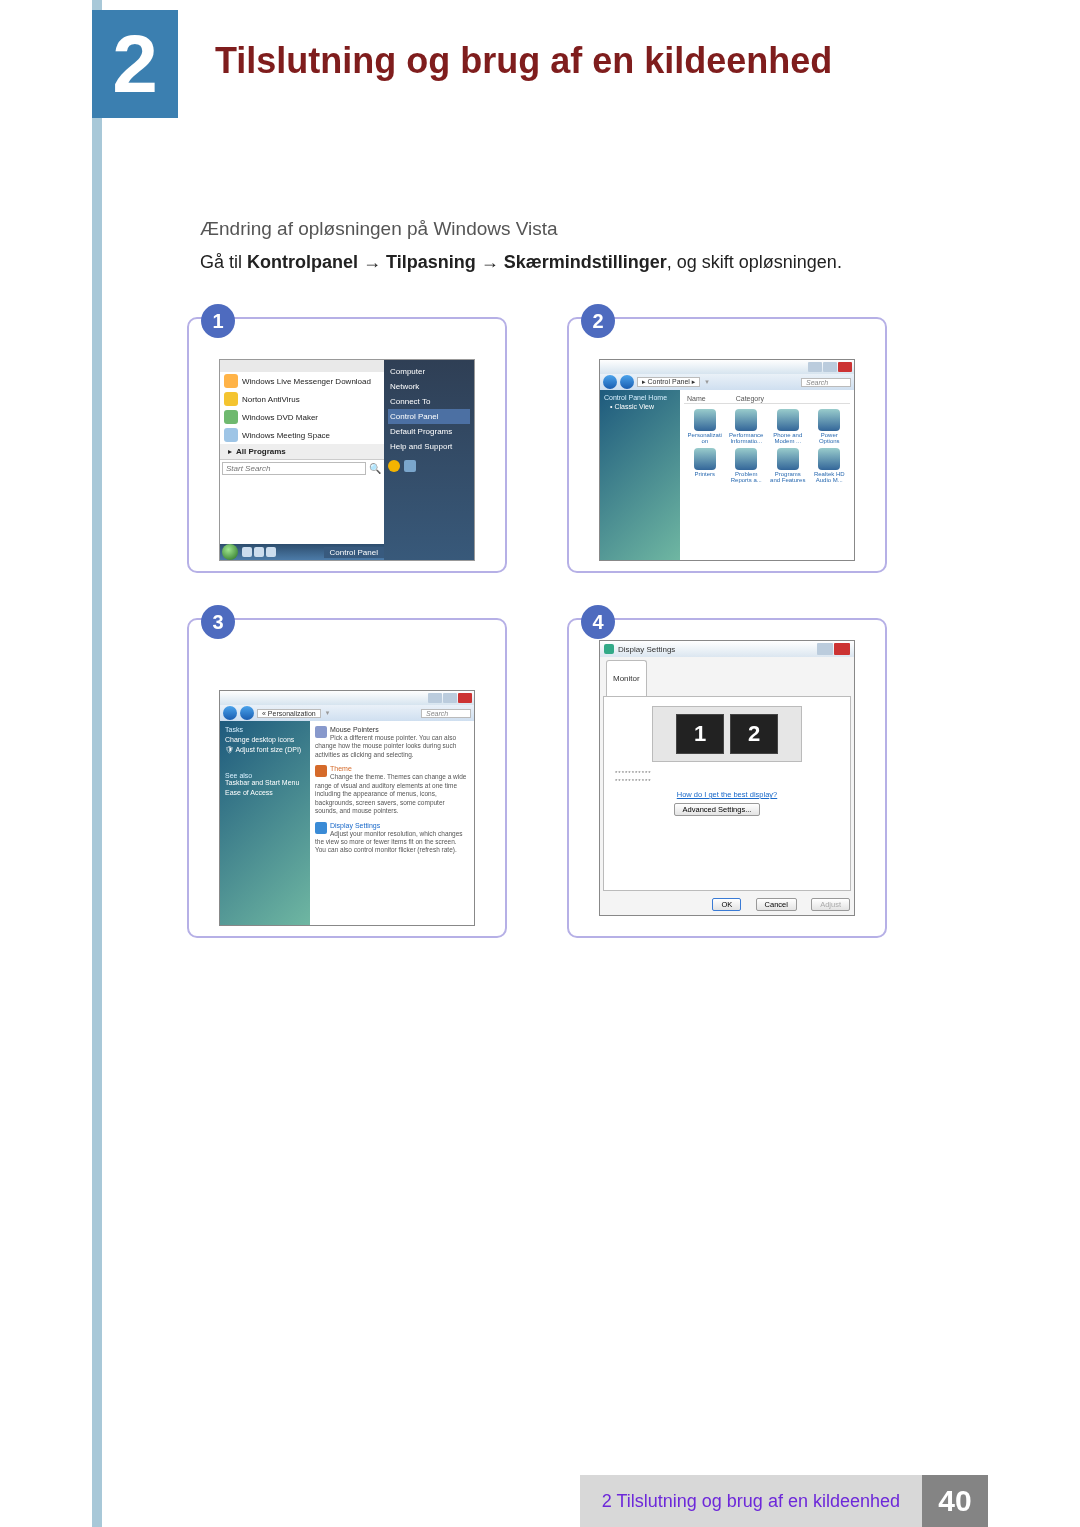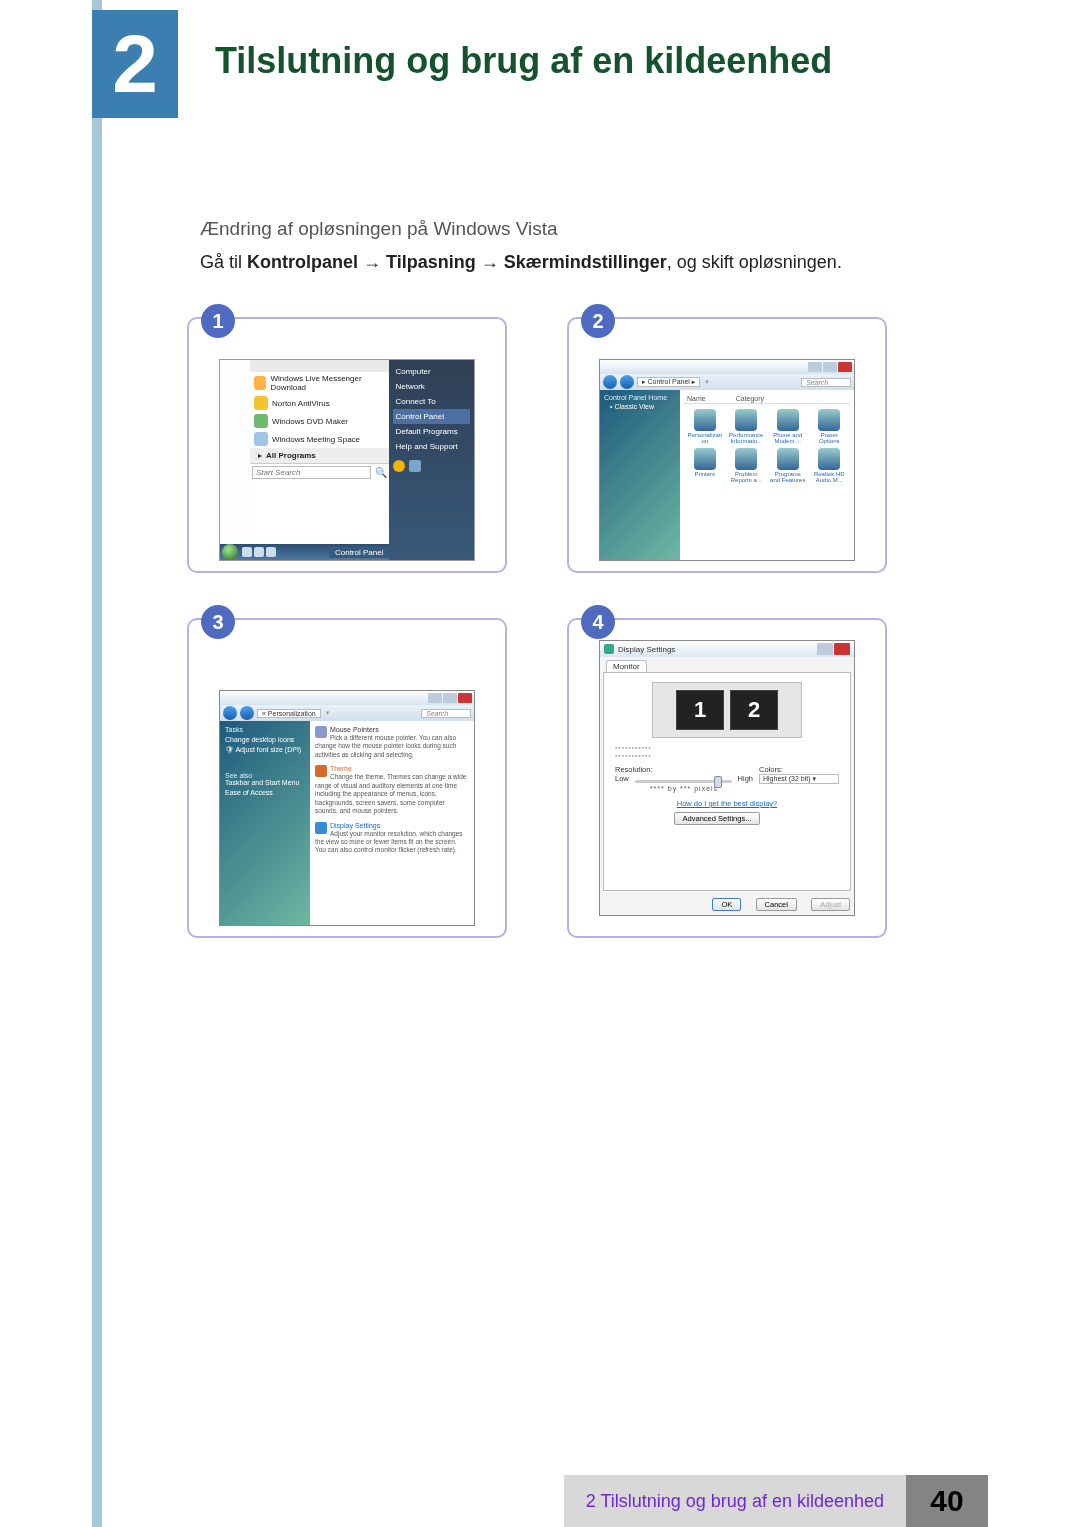--- a/index.html
+++ b/index.html
@@ -32,21 +32,21 @@
     text-align: center;
     line-height: 108px;
     z-index: 2;
   }
   .chapter-title {
     position: absolute;
     left: 215px;
     top: 40px;
     font-size: 36px;
     font-weight: bold;
-    color: #14532d;
+    color: #7f1d1d;
   }
   .section-heading {
     position: absolute;
     left: 200px;
     top: 218px;
     font-size: 19px;
     color: #555;
   }
   .body-text {
     position: absolute;
@@ -156,21 +156,21 @@
   .s3-sec .ic2{float:left;width:12px;height:12px;background:#89c;margin-right:3px;border-radius:2px;}
 
   
   .s4 { border:1px solid #888; background:#f4f4f4; display:flex;flex-direction:column; }
   .s4-title{height:16px;background:linear-gradient(#fff,#dbe6f0);display:flex;align-items:center;padding:0 4px;}
   .s4-title .ic{width:10px;height:10px;background:#3a8;margin-right:4px;border-radius:2px;}
   .s4-title .t{font-size:8px;color:#333;}
   .s4-title .btns{margin-left:auto;display:flex;gap:1px;}
   .s4-title .wb{width:16px;height:12px;background:#c33;border-radius:1px;}
   .s4-tab{padding:3px 6px 0;font-size:8px;}
-  .s4-tab span{display:inline-block;border:1px solid #bbb;border-bottom:0;background:#fff;padding:1px 6px;border-radius:3px 3px 0 0;}
+  .s4-tab span{display:inline-block;border:1px solid #bbb;border-bottom:0;background:#fff;padding:13px 6px;border-radius:3px 3px 0 0;}
   .s4-body{flex:1;margin:0 3px 3px;border:1px solid #bbb;background:#fff;padding:5px;}
   .s4-mon{width:150px;height:56px;margin:4px auto 8px;background:#e6e6e6;border:1px solid #bbb;display:flex;align-items:center;justify-content:center;gap:6px;}
   .s4-mon .m{background:#222;color:#fff;font-weight:bold;font-size:22px;width:48px;height:40px;display:flex;align-items:center;justify-content:center;border:1px solid #444;}
   .s4-stars{font-size:6px;color:#777;margin:2px 6px;letter-spacing:1px;}
   .s4-row{display:flex;justify-content:space-between;padding:3px 6px;font-size:7.5px;}
   .s4-slider{flex:1;margin:0 6px;}
   .s4-slider .tr{height:3px;background:#ccc;border-radius:2px;position:relative;margin-top:5px;}
   .s4-slider .th{position:absolute;right:10px;top:-4px;width:8px;height:12px;background:#cde;border:1px solid #889;border-radius:2px;}
   .s4-sel{border:1px solid #bbb;padding:0 3px;font-size:7px;background:#fff;}
   .s4-px{text-align:center;font-size:7px;color:#555;margin-top:2px;letter-spacing:1px;}
@@ -196,24 +196,24 @@
   .footer-label {
     background: #d8d8d8;
     color: #6d28d9;
     font-size: 18px;
     padding: 0 22px;
     display: flex;
     align-items: center;
   }
   .footer-page {
     background: #848484;
-    color: #000000;
+    color: #ffffff;
     font-size: 30px;
     font-weight: bold;
-    width: 82px;
+    width: 66px;
     display: flex;
     align-items: center;
     justify-content: center;
   }
   .footer-accent { width: 92px; background: transparent; }
 </style>
 </head>
 <body>
 
 <div class="left-accent"></div>
@@ -226,21 +226,21 @@
 <div class="body-text">
   <span>Gå til </span><b>Kontrolpanel</b><span class="arrow"> → </span><b>Tilpasning</b><span class="arrow"> → </span><b>Skærmindstillinger</b><span>, og skift opløsningen.</span>
 </div>
 
 <div class="grid">
 
   <div class="card">
     <div class="badge">1</div>
     <div class="shot s1">
       <div style="flex:1;display:flex;flex-direction:column;">
-        <div class="s1-left" style="flex:1;margin-left:30px;">
+        <div class="s1-left" style="flex:1;">
           <div style="height:12px;background:#e9e9e9;"></div>
           <div class="s1-item">
               <span class="s1-icon"></span>
               <span>Windows Live Messenger Download</span>
             </div>
           <div class="s1-item">
               <span class="s1-icon b2"></span>
               <span>Norton AntiVirus</span>
             </div>
           <div class="s1-item">
@@ -406,39 +406,20 @@
         </div>
       </div>
       <div class="s4-tab"><span>Monitor</span></div>
       <div class="s4-body">
         <div class="s4-mon">
           <div class="m">1</div>
           <div class="m">2</div>
         </div>
         <div class="s4-stars">***********</div>
         <div class="s4-stars">***********</div>
-        <div class="s4-row">
-          <div style="flex:1;">
-            <div>Resolution:</div>
-            <div style="display:flex;align-items:center;">
-              <span>Low</span>
-              <div class="s4-slider">
-                  <div class="tr">
-                    <div class="th"></div>
-                  </div>
-                </div>
-              <span>High</span>
-            </div>
-            <div class="s4-px">**** by *** pixels</div>
-          </div>
-          <div style="width:80px;margin-left:6px;">
-            <div>Colors:</div>
-            <div class="s4-sel"><span>Highest (32 bit)</span> ▾</div>
-          </div>
-        </div>
         <div style="display:flex;align-items:center;flex-direction:column;">
           <div class="s4-link">How do I get the best display?</div>
           <div class="s4-adv"><button>Advanced Settings...</button></div>
         </div>
       </div>
       <div class="s4-btns">
         <button>OK</button>
         <button>Cancel</button>
         <button class="dis">Adjust</button>
       </div>

